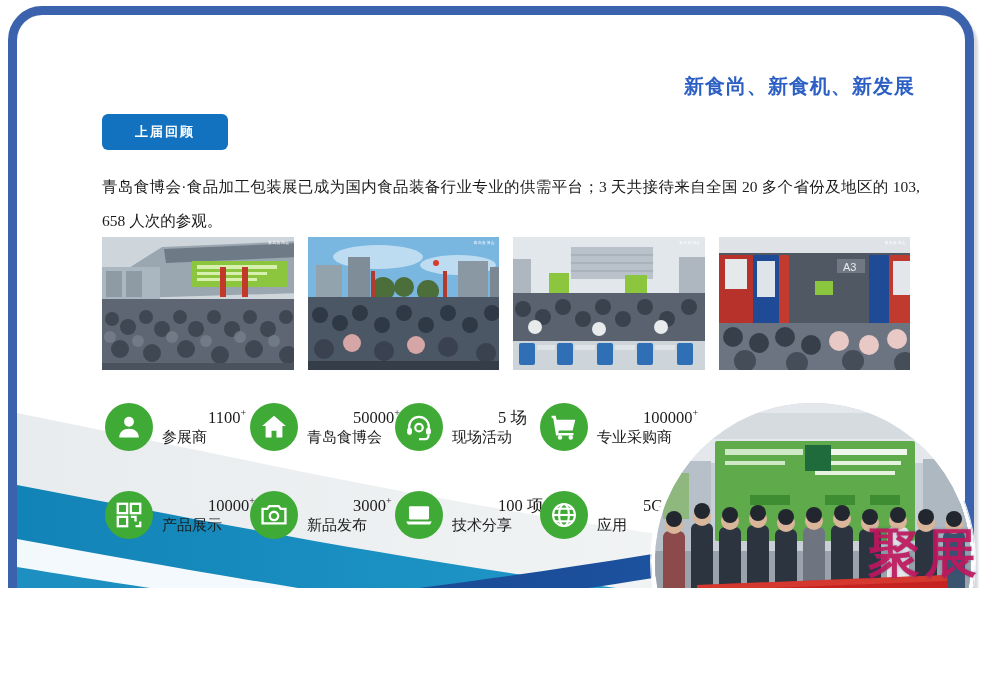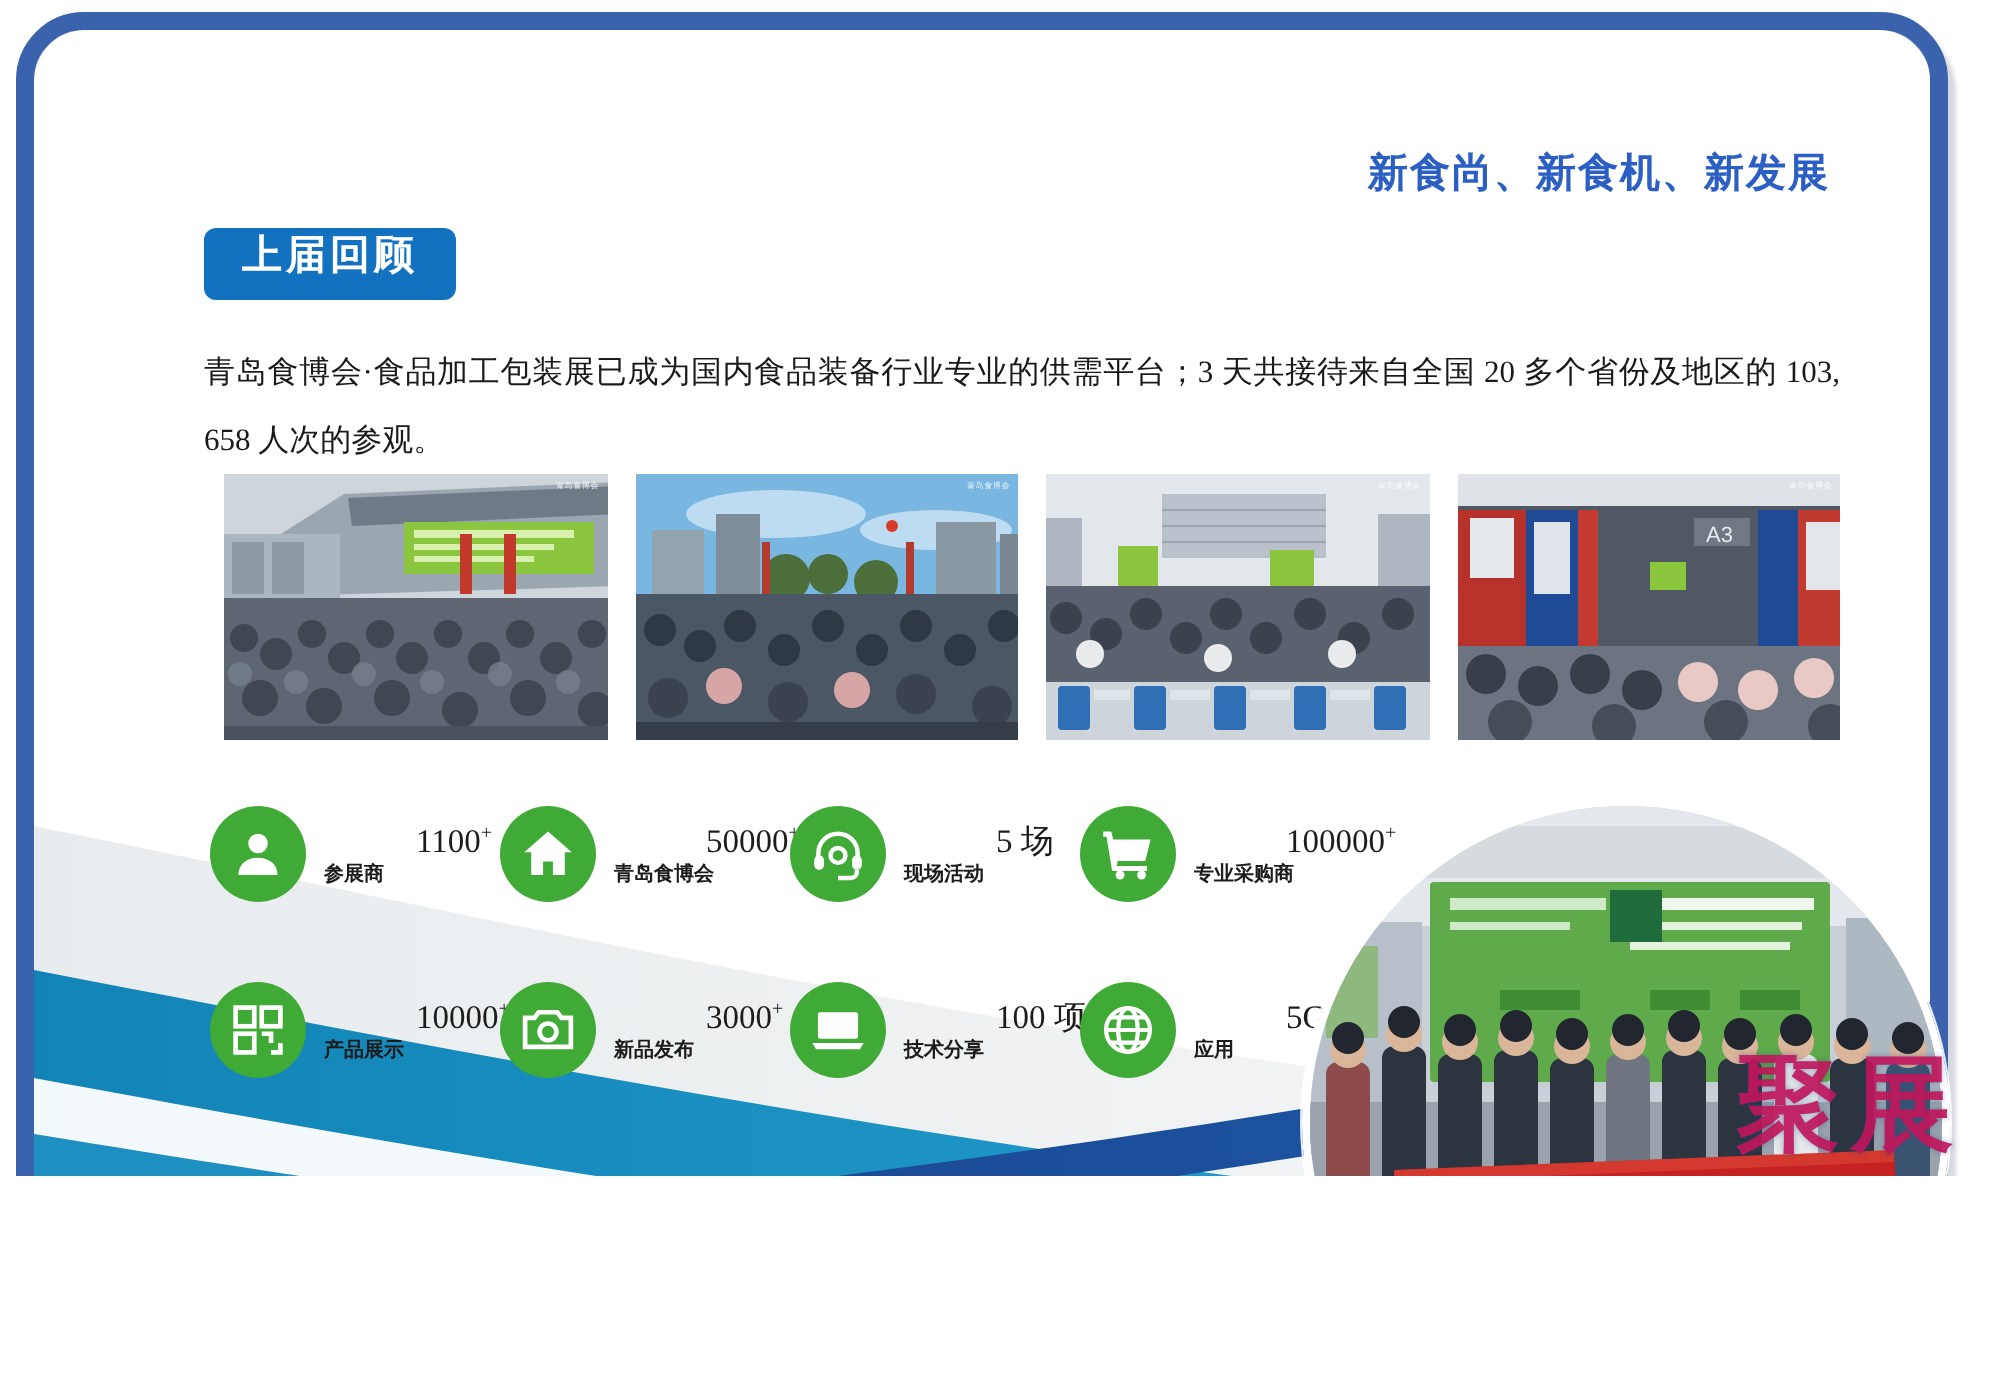--- a/index.html
+++ b/index.html
@@ -62,44 +62,44 @@
     white-space: nowrap;
   }
 
   
   .tag {
     position: absolute;
     left: 85px; top: 99px;
     width: 126px; height: 36px;
     background: #1272bf;
     border-radius: 6px;
-    display: flex; justify-content: center;
+    display: flex; align-items: center; justify-content: center;
     color: #ffffff;
     font-family: "Liberation Sans", "DejaVu Sans", sans-serif;
-    font-size: 20px; font-weight: bold;
+    font-size: 13px; font-weight: bold;
     letter-spacing: 2px;
     z-index: 2;
   }
 
   
   .intro {
     position: absolute;
     left: 85px; top: 155px;
     width: 818px;
     font-size: 15.5px;
     line-height: 34px;
     color: #1a1a1a;
     text-align: justify;
     z-index: 2;
   }
 
   
   .photos {
     position: absolute;
-    left: 95px; top: 222px;
+    left: 85px; top: 222px;
     width: 808px; height: 133px;
     display: flex; gap: 14px;
     z-index: 2;
   }
   .photo {
     position: relative;
     width: 198px; height: 133px;
     overflow: hidden;
     background: #c9d3dd;
   }
@@ -129,21 +129,21 @@
     display: flex; align-items: center; justify-content: center;
   }
   .stat-ico svg { width: 28px; height: 28px; display: block; }
   .stat-txt { line-height: 1.32; }
   .stat-num {
     font-size: 16.5px; color: #1c1c1c; white-space: nowrap;
     font-family: "Liberation Serif", serif;
     margin-left: 46px;
   }
   .stat-num sup { font-size: 10px; vertical-align: super; }
-  .stat-lab { font-size: 10px; color: #1c1c1c; white-space: nowrap; font-weight: bold; }
+  .stat-lab { font-size: 15px; color: #1c1c1c; white-space: nowrap; }
 
   
   .circle-photo {
     position: absolute;
     left: 651px; top: 399px;
     width: 324px; height: 324px;
     border-radius: 50%;
     overflow: hidden;
     border: 4px solid #ffffff;
     box-shadow: 0 0 0 1px rgba(255,255,255,.9);

